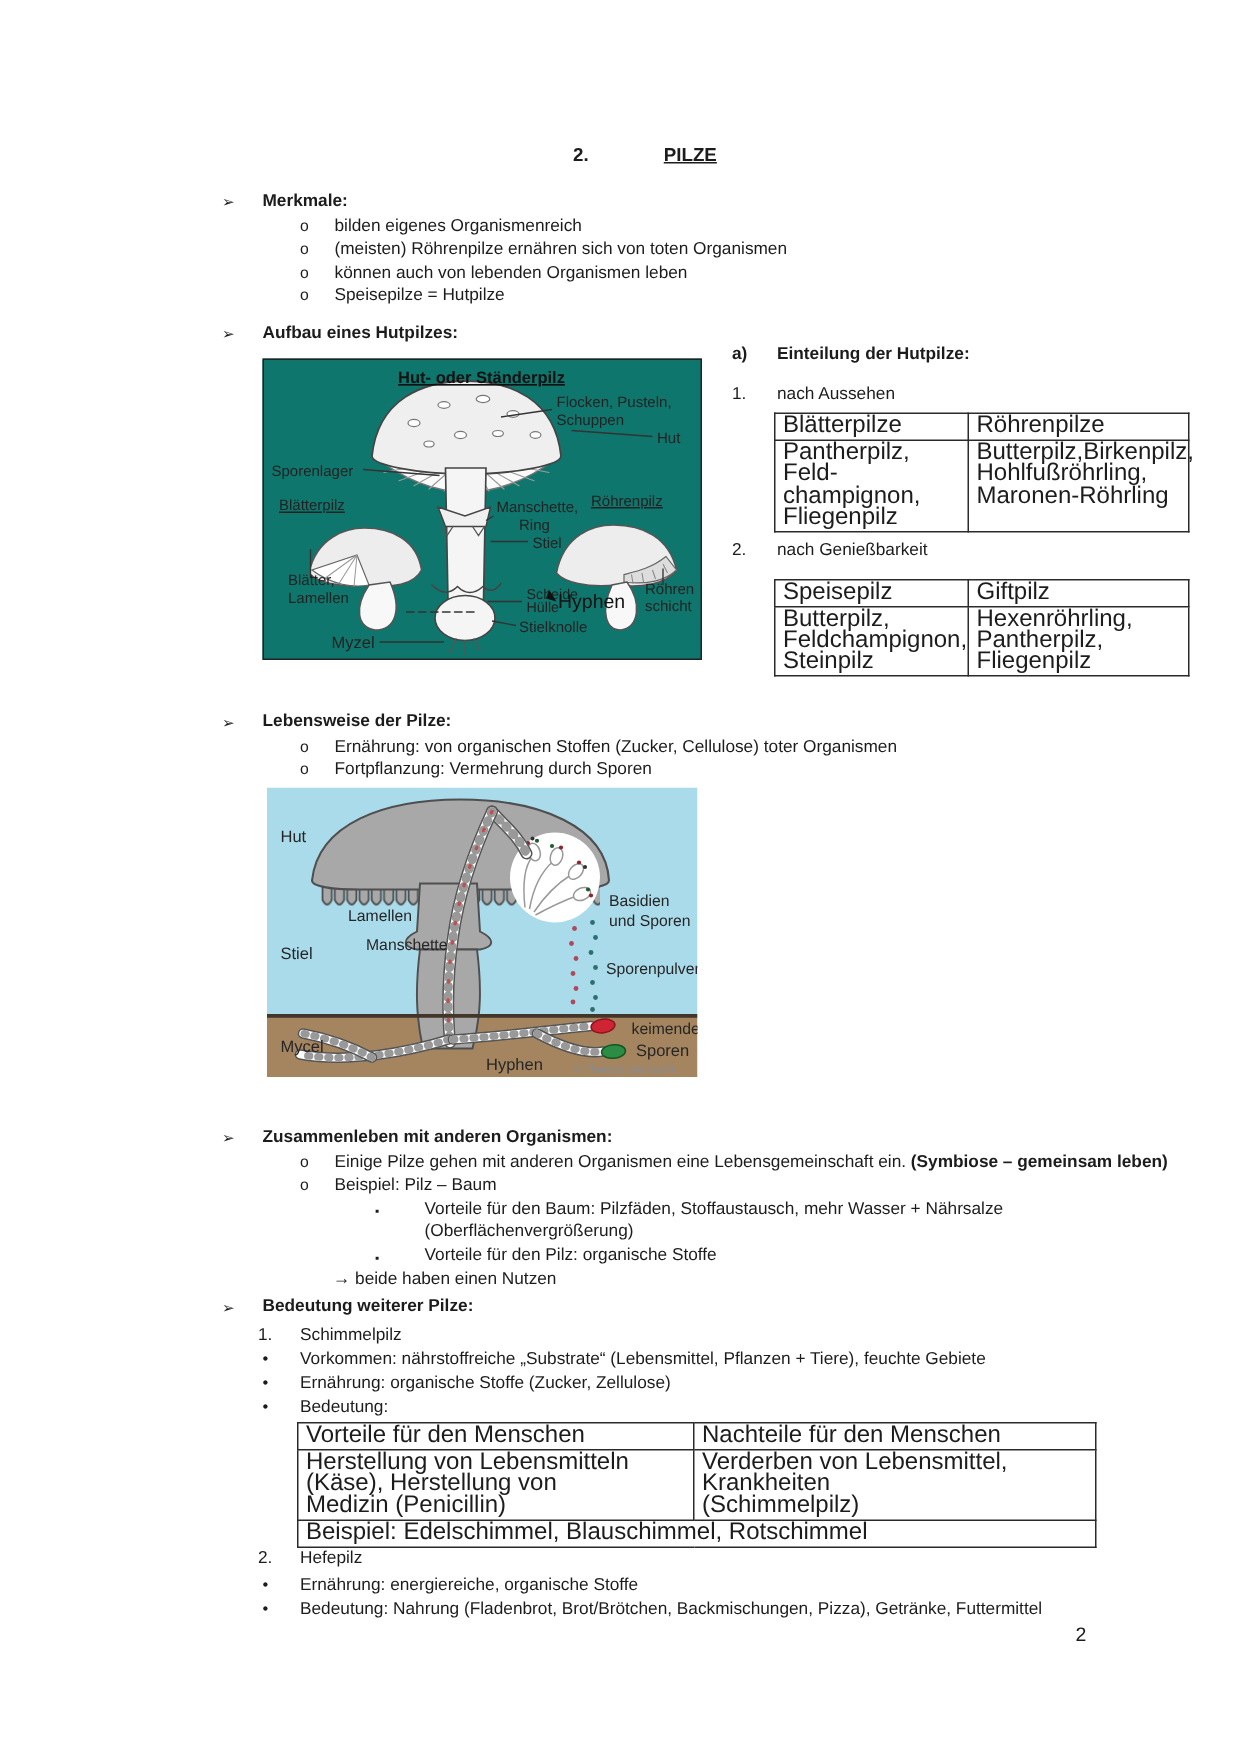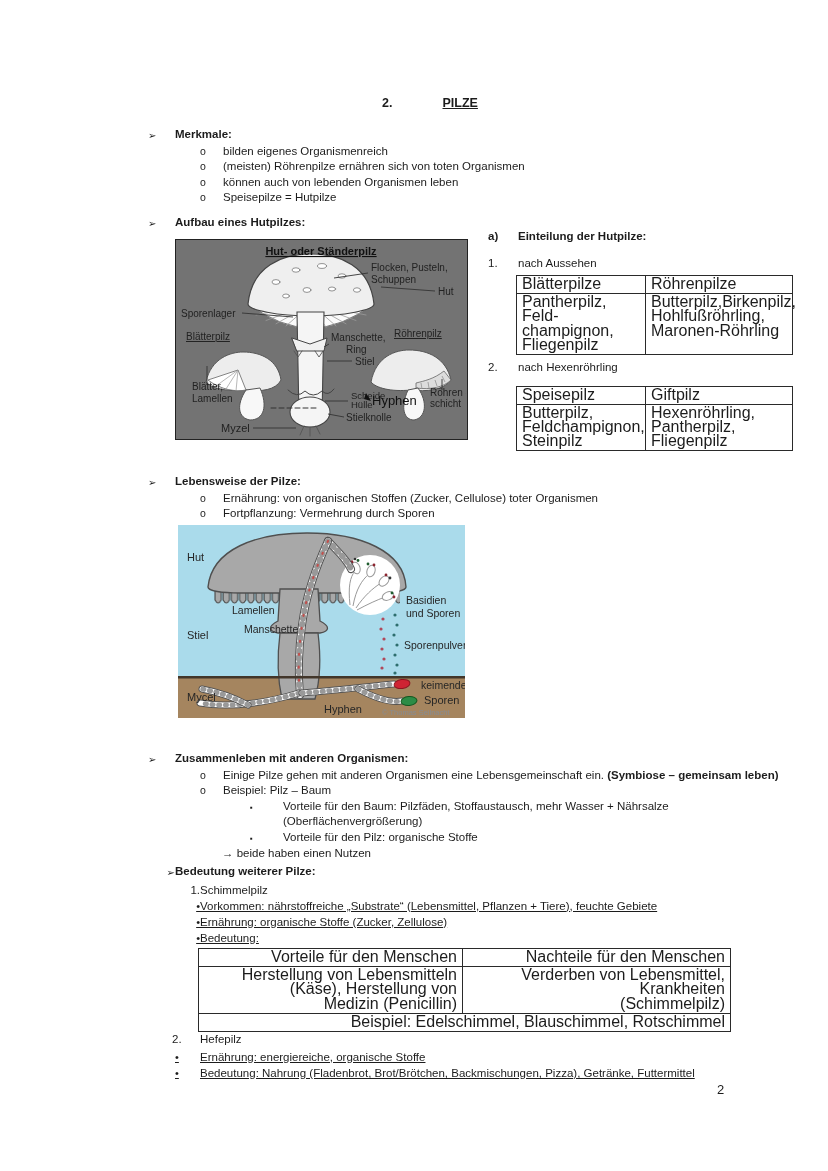--- a/index.html
+++ b/index.html
@@ -19,30 +19,30 @@
   .hrow .mk::before{content:"\27A2";}
   .oitem{display:flex;padding-left:52px;}
   .oitem .om{width:23px;flex:none;font-size:10.5px;}
   .oitem .om::before{content:"o";}
   .sqitem{display:flex;padding-left:102px;}
   .sqitem .sm{width:33px;flex:none;font-size:8px;padding-top:1px;}
   .sqitem .sm::before{content:"\25AA";}
   .note{padding-left:74px;}
   .numrow{display:flex;padding-left:24px;margin-top:2px;}
   .numrow .num{width:28px;flex:none;}
-  .brow{display:flex;padding-left:27px;margin-top:0.5px;text-decoration:underline;}
+  .brow{display:flex;padding-left:27px;margin-top:0.5px;}
   .brow .bm{width:25px;flex:none;font-size:11px;}
   .brow .bm::before{content:"\2022";}
   
   table.tbl{border-collapse:collapse;table-layout:fixed;font-size:16px;line-height:14.2px;}
   table.tbl td{border:1px solid #2a2a2a;padding:1px 5px 2px 5px;vertical-align:top;font-weight:normal;}
   .t-right{margin-left:28px;}
   .t-bedeutung{margin-left:50px;margin-top:2px;}
   
-  .bw-box{border:1.5px solid #222;box-sizing:border-box;background:#737373;}
+  .bw-box{border:1.5px solid #222;box-sizing:border-box;background:#0f766e;}
   svg{display:block;}
   svg text{font-family:"Liberation Sans",sans-serif;}
   .pagenum{font-size:13px;}
 </style>
 </head>
 <body>
 
 <div class="page">
 
   <div class="abs doc-title">
@@ -191,21 +191,21 @@
           <td class="pre">Pantherpilz, Feld-
 champignon, Fliegenpilz</td>
           <td class="pre">Butterpilz,Birkenpilz,
 Hohlfußröhrling,
 Maronen-Röhrling</td>
         </tr>
       </tbody>
     </table>
     <div style="display:flex;margin-top:5px;">
       <span style="width:30px;flex:none;">2.</span>
-      <span>nach Hexenröhrling</span>
+      <span>nach Genießbarkeit</span>
     </div>
     <table class="tbl t-right" style="width:276px;margin-top:10px;border-radius:25px;">
       <colgroup>
           <col style="width:129px">
           <col style="width:147px">
         </colgroup>
       <tbody>
         <tr>
           <td>Speisepilz</td>
           <td>Giftpilz</td>
@@ -348,21 +348,21 @@
         <span class="pre">Vorteile für den Baum: Pilzfäden, Stoffaustausch, mehr Wasser + Nährsalze
 (Oberflächenvergrößerung)</span>
       </div>
     <div class="sqitem">
         <span class="sm"></span>
         <span>Vorteile für den Pilz: organische Stoffe</span>
       </div>
     <div class="note">→ beide haben einen Nutzen</div>
   </section>
 
-  <section class="abs" style="left:148px;top:864px;width:675px;text-align:right;">
+  <section class="abs" style="left:148px;top:864px;width:675px;">
     <div class="hrow">
       <span class="mk"></span>
       <span class="b">Bedeutung weiterer Pilze:</span>
     </div>
     <div class="numrow">
       <span class="num">1.</span>
       <span>Schimmelpilz</span>
     </div>
     <div class="brow">
         <span class="bm"></span>

